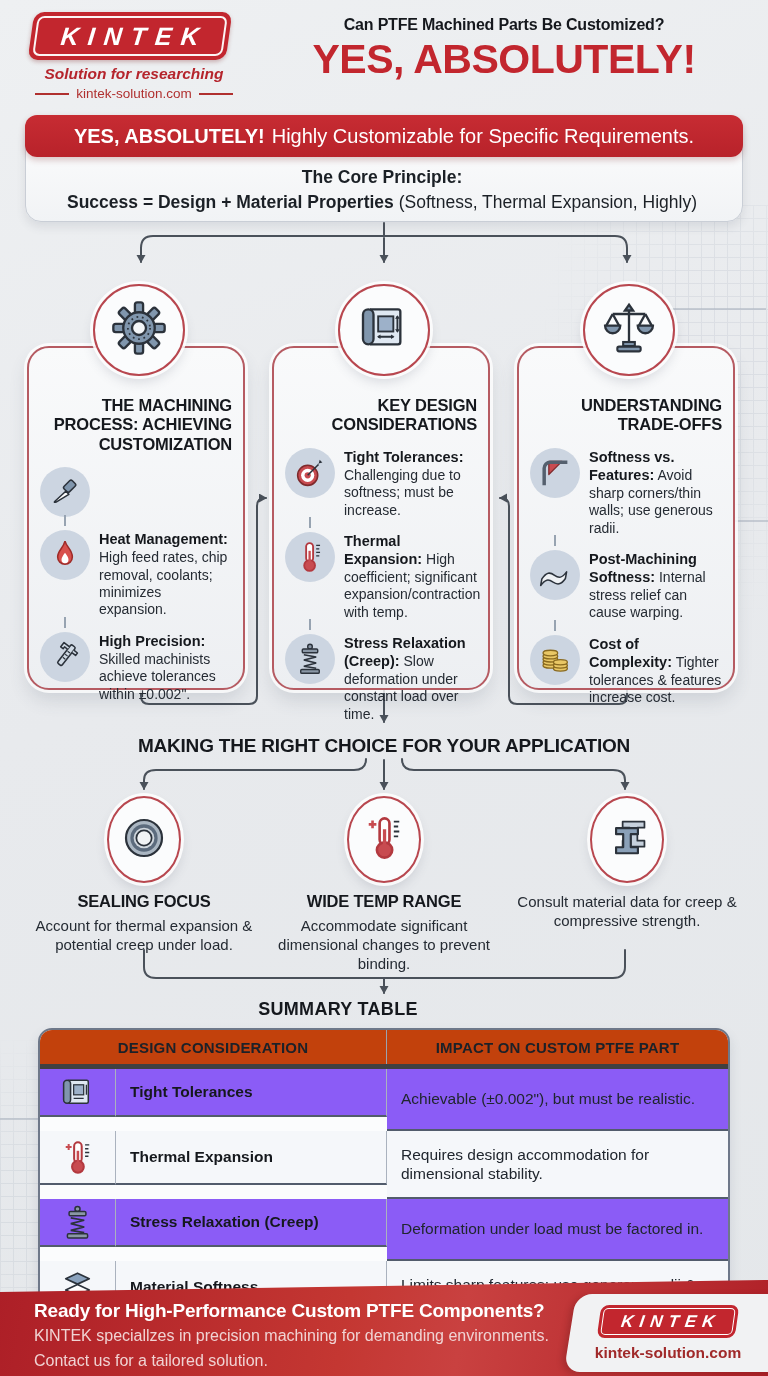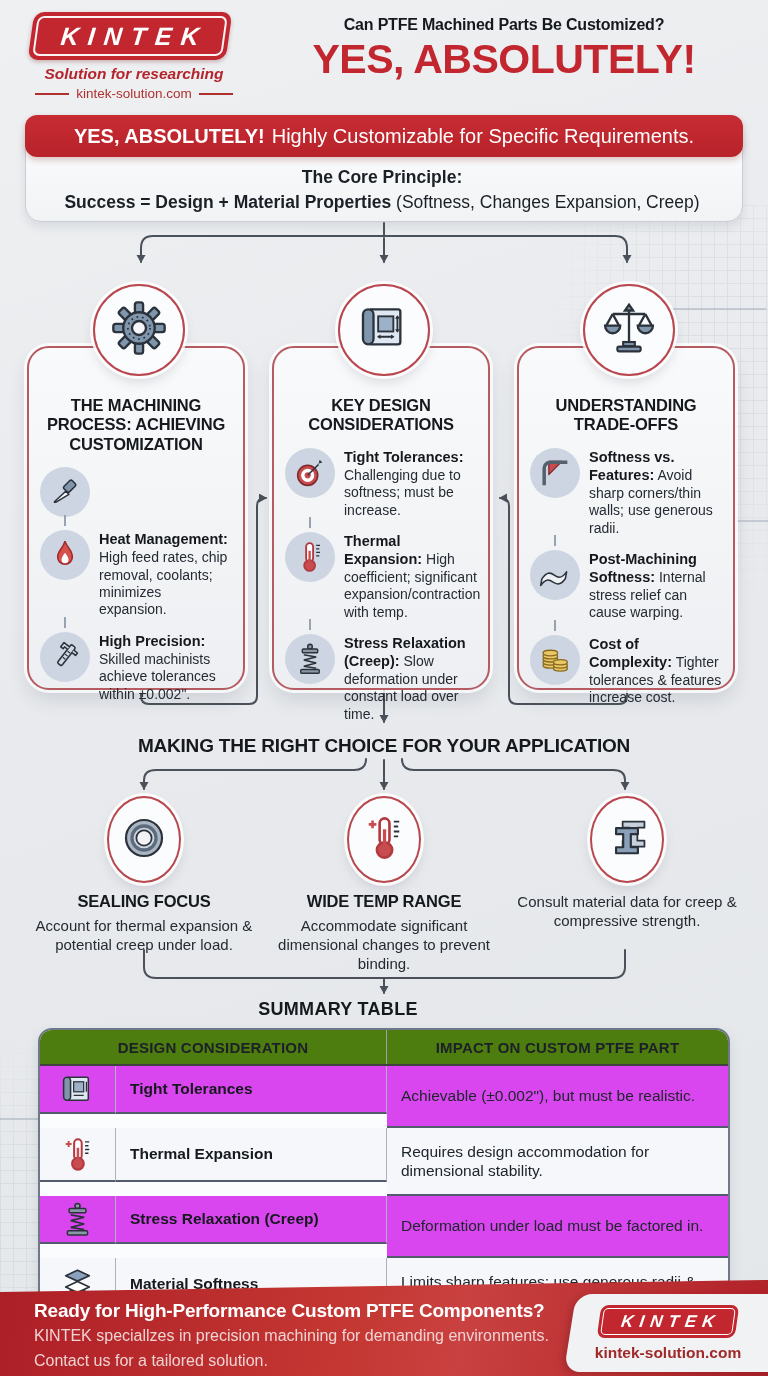--- a/index.html
+++ b/index.html
@@ -37,44 +37,44 @@
   svg.flow{position:absolute;left:0;top:0;z-index:1;}
   
   .bigcircle{position:absolute;top:284px;width:92px;height:92px;border-radius:50%;background:#fbfcfd;border:2.5px solid #b8474f;box-sizing:border-box;
     display:flex;align-items:center;justify-content:center;z-index:3;box-shadow:0 0 0 3px rgba(255,255,255,.85),0 6px 12px rgba(70,80,100,.18);}
   .bigcircle svg{width:56px;height:56px;}
   .bc1{left:93px;} .bc2{left:338px;} .bc3{left:583px;}
   .card{position:absolute;top:346px;width:218px;height:344px;box-sizing:border-box;border:2px solid #b65b62;border-radius:22px;
     background:linear-gradient(180deg,#f9fafb,#edeff2);box-shadow:0 0 0 3px rgba(255,255,255,.8),0 10px 18px rgba(70,80,100,.16);
     padding:48px 11px 10px;z-index:2;}
   .c1{left:27px;} .c2{left:272px;} .c3{left:517px;}
-  .card h2{margin:0 0 8px;text-align:center;font-size:16.5px;line-height:1.18;letter-spacing:-.2px;color:#15181d;}
+  .card h2{margin:0 0 8px;text-align:right;font-size:16.5px;line-height:1.18;letter-spacing:-.2px;color:#15181d;}
   .item{display:flex;gap:9px;margin-top:13px;position:relative;align-items:flex-start;}
   .ic{width:50px;height:50px;border-radius:50%;background:#ccd5e1;flex:none;display:flex;align-items:center;justify-content:center;position:relative;}
   .ic svg{width:34px;height:34px;}
   .item + .item .ic:before{content:"";position:absolute;left:24px;top:-15px;height:11px;border-left:2px dashed #97a3b1;}
   .item p{margin:1px 0 0;font-size:14px;line-height:1.24;color:#252b33;}
   .item b{font-size:14.5px;color:#15181d;}
   
   .choice-h{position:absolute;left:0;top:735px;width:768px;text-align:center;font-size:19px;font-weight:bold;letter-spacing:-.2px;color:#15181d;z-index:2;}
   .opt{position:absolute;top:796px;text-align:center;z-index:2;}
   .o1{left:30px;width:228px;} .o2{left:270px;width:228px;} .o3{left:500px;width:254px;}
   .opt .ell{width:74px;height:87px;border-radius:50%;background:#fbfcfd;border:2.5px solid #b8474f;box-sizing:border-box;margin:0 auto 9px;
     display:flex;align-items:center;justify-content:center;box-shadow:0 0 0 3px rgba(255,255,255,.85),0 6px 12px rgba(70,80,100,.18);}
   .opt .ell svg{width:48px;height:48px;}
   .opt h3{margin:0 0 5px;font-size:16.5px;letter-spacing:-.2px;color:#15181d;}
   .opt p{margin:0;font-size:15px;line-height:1.28;color:#252b33;}
   
   .sum-h{position:absolute;left:0;top:999px;width:676px;text-align:center;font-size:18px;font-weight:bold;letter-spacing:.3px;color:#15181d;z-index:2;}
   .tbl{position:absolute;left:38px;top:1028px;width:692px;box-sizing:border-box;border:2px solid #6e7889;border-radius:14px;overflow:hidden;
     background:#fbfcfd;z-index:2;box-shadow:0 6px 12px rgba(70,80,100,.15);display:grid;grid-template-columns:76px 271px 1fr;}
-  .th{grid-column:span 3;display:grid;grid-template-columns:347px 1fr;background:#4d7c0f;border-bottom:2px solid #404040;}
+  .th{grid-column:span 3;display:grid;grid-template-columns:347px 1fr;background:#c2410c;border-bottom:5px solid #404040;}
   .th div{display:flex;align-items:center;justify-content:center;font-weight:bold;font-size:15px;letter-spacing:.2px;height:34px;color:#1c2128;}
   .th div:first-child{border-right:1.5px solid #9aa2b0;}
-  .tc{display:flex;align-items:center;border-bottom:2px solid #525c6c;background:#d946ef;}
+  .tc{display:flex;align-items:center;border-bottom:2px solid #525c6c;background:#8b5cf6;}
   .r2 .tc{background:#f5f7fa;}
   .last .tc{border-bottom:none;}
   .tc.icon{justify-content:center;border-right:1.5px solid #aab2be;}
   .tc.icon svg{width:37px;height:37px;}
   .tc.name{padding:0 14px;font-weight:bold;font-size:15.5px;border-right:1.5px solid #aab2be;color:#15181d;}
   .tc.impact{padding:7px 14px;font-size:15.5px;line-height:1.25;color:#20262e;}
   .rh1{height:46px;} .rh2{height:52px;}
   
   .footer{position:absolute;left:0;top:1278px;width:768px;height:98px;z-index:2;
     background:linear-gradient(100deg,#ad1f27 0%,#c43732 45%,#c94140 60%,#b02128 100%);
@@ -121,21 +121,21 @@
   </div>
 
   <div class="corebox"></div>
   <div class="banner">
     <b>YES, ABSOLUTELY!</b>
     <span>Highly Customizable for Specific Requirements.</span>
   </div>
   <div class="coretext">
     <div class="l1">The Core Principle:</div>
     <div><b>Success = Design + Material Properties</b>
-      <span>(Softness, Changes Expansion, Creep)</span></div>
+      <span>(Softness, Thermal Expansion, Highly)</span></div>
   </div>
 
   <svg class="flow" width="768" height="1376" viewBox="0 0 768 1376">
     <defs>
       <marker id="arr" markerUnits="userSpaceOnUse" markerWidth="12" markerHeight="12" refX="7" refY="4.5" orient="auto">
         <path d="M0,0 L8,4.5 L0,9 z" fill="#4a515a"></path>
       </marker>
     </defs>
     <g fill="none" stroke="#4a515a" stroke-width="2" stroke-linecap="round">
       <path d="M384,223 V236"></path>

